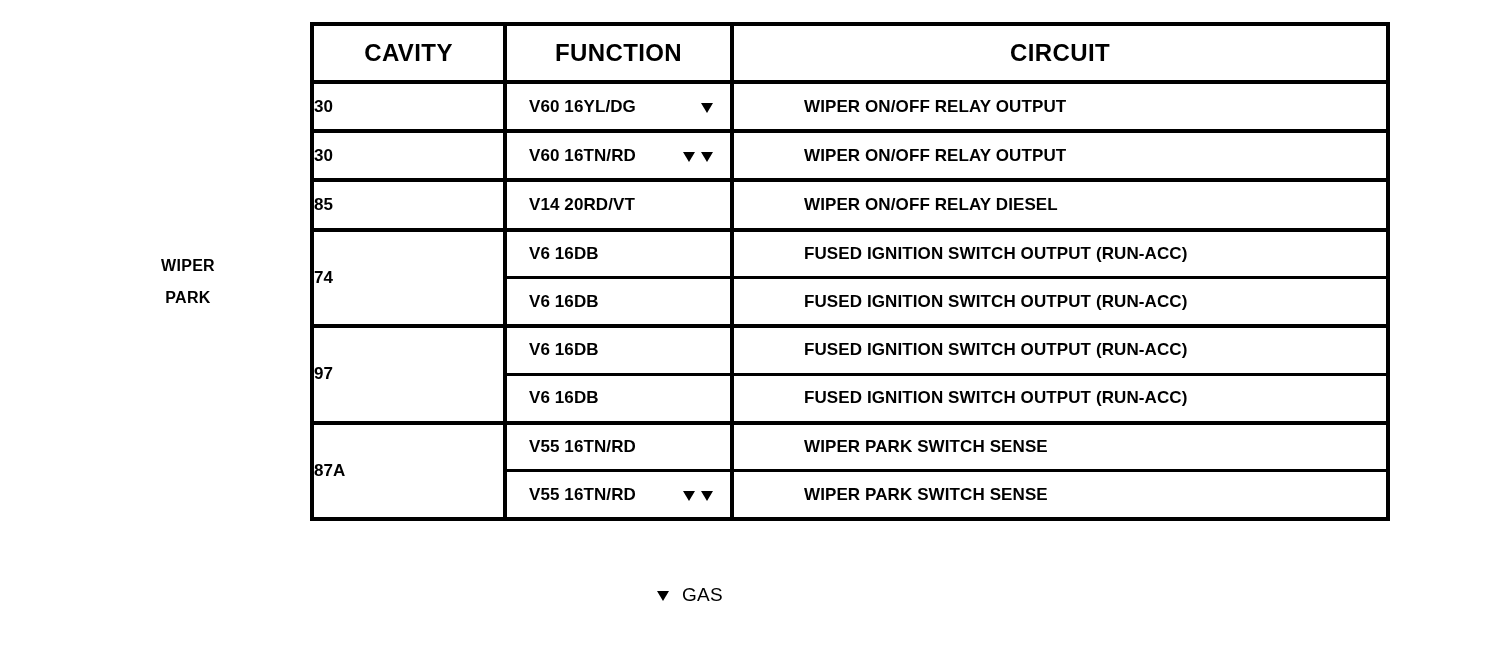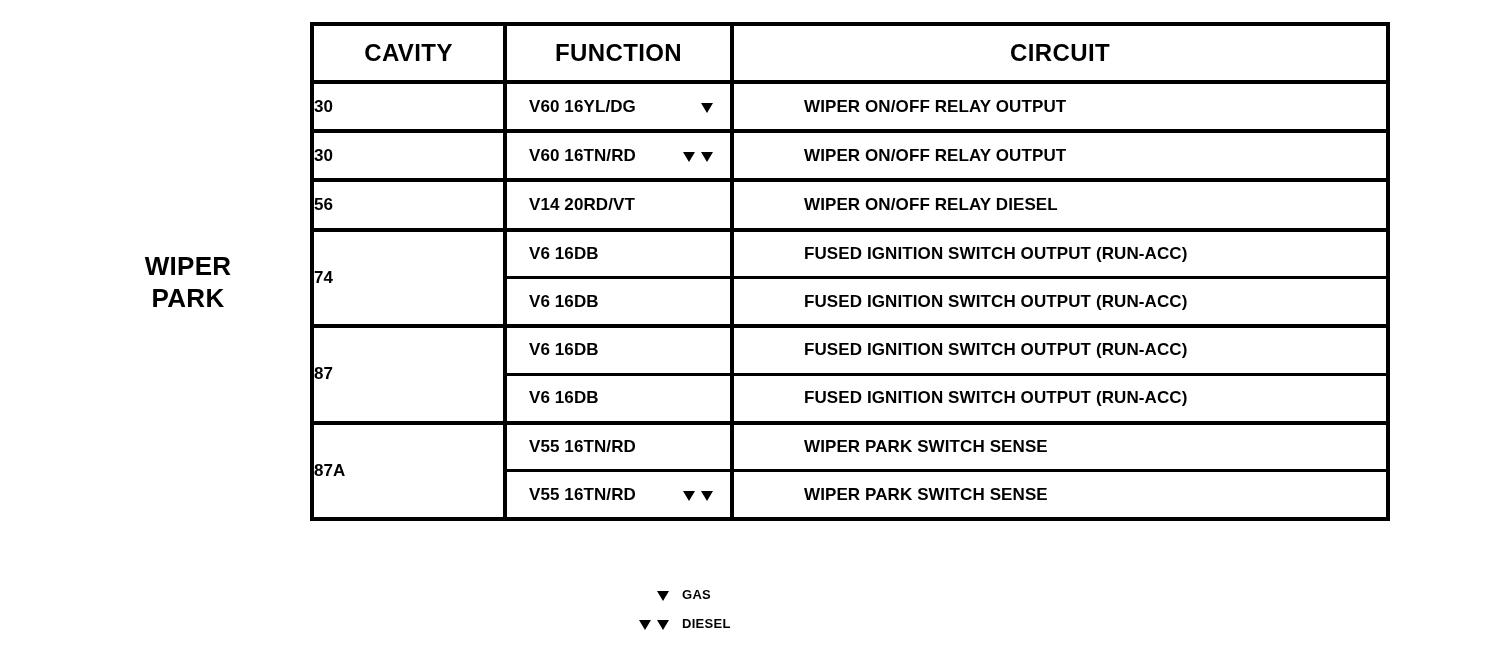--- a/index.html
+++ b/index.html
@@ -19,21 +19,21 @@
   }
 
   
   #component-label {
     position: absolute;
     left: 72px;
     top: 250px;
     width: 232px;
     text-align: center;
     font-weight: bold;
-    font-size: 26px;
+    font-size: 16px;
     line-height: 32px;
     letter-spacing: 0.3px;
   }
   #component-label .line { display: block; white-space: nowrap; }
 
   
   #cavity-table {
     position: absolute;
     left: 310px;
     top: 22px;
@@ -113,22 +113,22 @@
     vertical-align: middle;
     margin: 0 3px;
   }
 
   
   #legend {
     position: absolute;
     left: 560px;
     top: 580px;
     width: 380px;
-    font-size: 13px;
-    font-weight: bold;
+    font-size: 19px;
+    font-weight: normal;
     letter-spacing: 0.3px;
   }
   #legend .legend-row {
     display: flex;
     align-items: center;
     height: 29px;
   }
   #legend .legend-marks {
     width: 112px;
     text-align: right;
@@ -182,21 +182,21 @@
             <span class="circuit-code">V60 16TN/RD</span>
             <span class="circuit-marks"><span class="tri"></span><span class="tri"></span></span>
           </div>
         </td>
         <td class="col-function">
           <span class="function-text">WIPER ON/OFF RELAY OUTPUT</span>
         </td>
       </tr>
       <tr class="rule-thick">
         <td class="col-cavity" rowspan="1">
-          <span class="cavity-text">56</span>
+          <span class="cavity-text">85</span>
         </td>
         <td class="col-circuit">
           <div class="circuit-cell">
             <span class="circuit-code">V14 20RD/VT</span>
             <span class="circuit-marks"></span>
           </div>
         </td>
         <td class="col-function">
           <span class="function-text">WIPER ON/OFF RELAY DIESEL</span>
         </td>
@@ -221,21 +221,21 @@
             <span class="circuit-code">V6 16DB</span>
             <span class="circuit-marks"></span>
           </div>
         </td>
         <td class="col-function">
           <span class="function-text">FUSED IGNITION SWITCH OUTPUT (RUN-ACC)</span>
         </td>
       </tr>
       <tr class="rule-thick">
         <td class="col-cavity" rowspan="2">
-          <span class="cavity-text">87</span>
+          <span class="cavity-text">97</span>
         </td>
         <td class="col-circuit">
           <div class="circuit-cell">
             <span class="circuit-code">V6 16DB</span>
             <span class="circuit-marks"></span>
           </div>
         </td>
         <td class="col-function">
           <span class="function-text">FUSED IGNITION SWITCH OUTPUT (RUN-ACC)</span>
         </td>
@@ -277,17 +277,13 @@
         </td>
       </tr>
     </tbody>
 </table>
 
 <div id="legend">
     <div class="legend-row">
       <span class="legend-marks"><span class="tri"></span></span>
       <span class="legend-label">GAS</span>
     </div>
-    <div class="legend-row">
-      <span class="legend-marks"><span class="tri"></span><span class="tri"></span></span>
-      <span class="legend-label">DIESEL</span>
-    </div>
   </div>
 
 </body></html>

